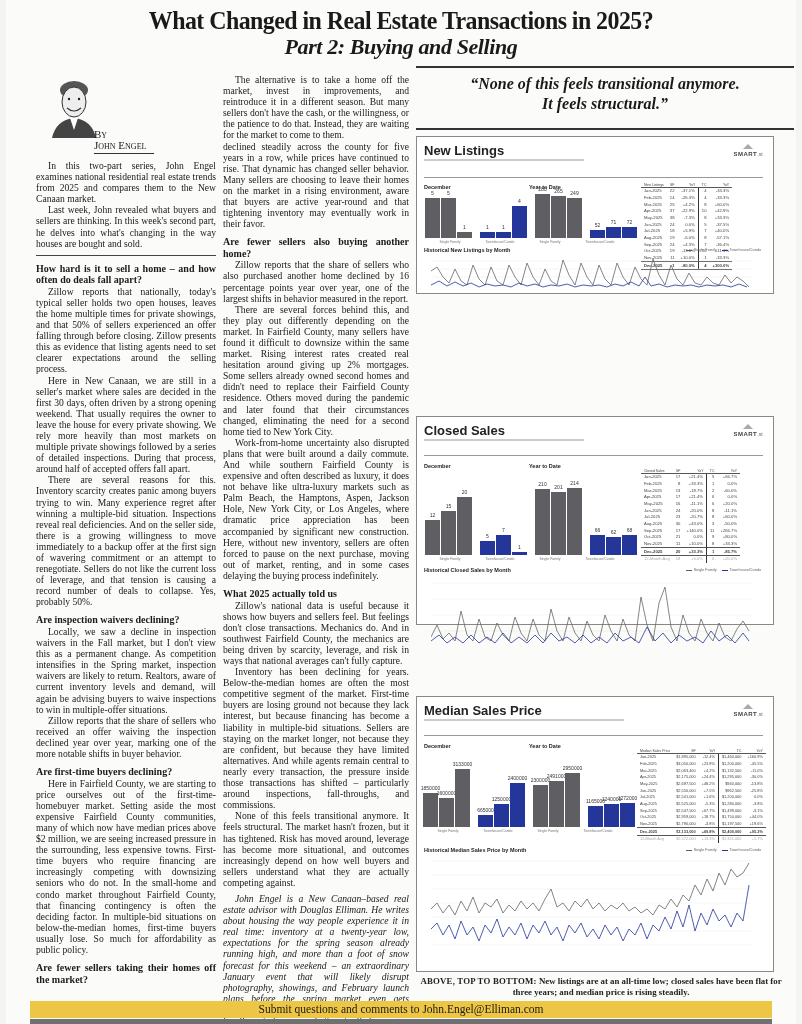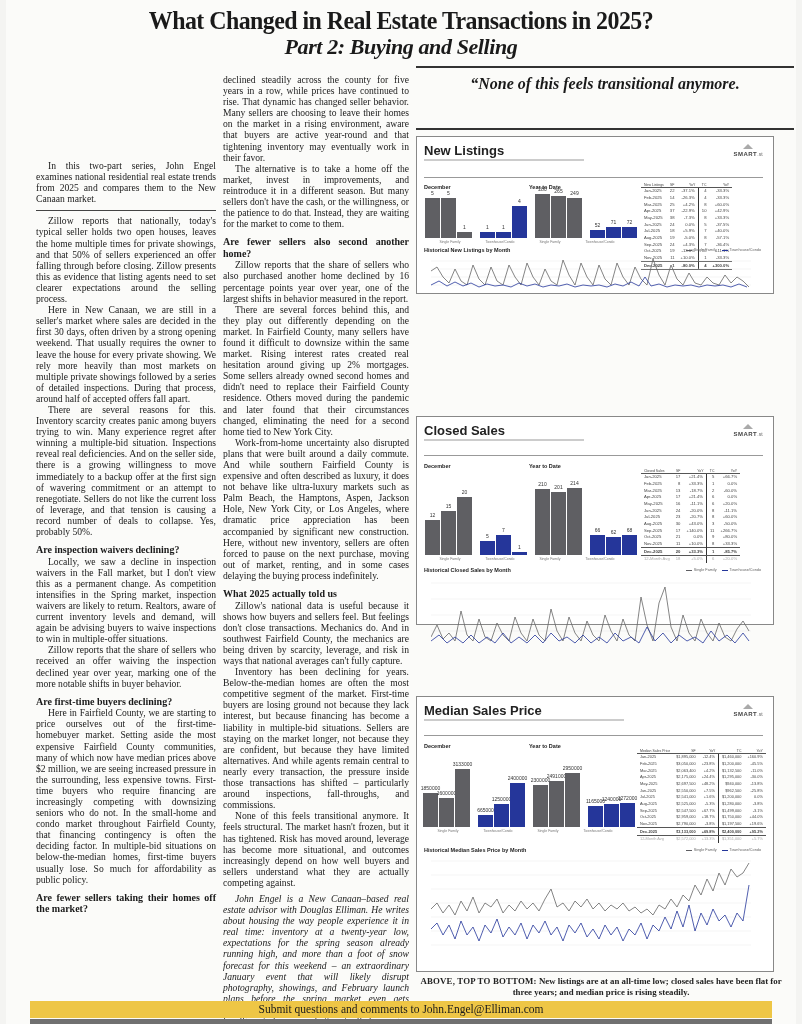--- a/index.html
+++ b/index.html
@@ -52,59 +52,77 @@
   .italic-bio { font-style: italic; margin-top: 5px; }
 </style>
 </head>
 <body>
 
 <div class="page">
 
   <h1 class="headline">What Changed in Real Estate Transactions in 2025?</h1>
   <h2 class="subhead">Part 2: Buying and Selling</h2>
 
+  <div class="byline-wrap">
+    <svg class="avatar" viewBox="0 0 52 60">
+      <ellipse cx="26" cy="12" rx="14" ry="9" fill="#555"></ellipse>
+      <ellipse cx="26" cy="24" rx="12" ry="15" fill="#eee" stroke="#333" stroke-width="1"></ellipse>
+      <path d="M19 30 Q26 36 33 30" stroke="#333" stroke-width="1.2" fill="none"></path>
+      <circle cx="21" cy="21" r="1.2" fill="#222"></circle>
+        <circle cx="31" cy="21" r="1.2" fill="#222"></circle>
+      <path d="M4 60 Q8 42 26 40 Q44 42 48 60 Z" fill="#444"></path>
+      <path d="M22 40 L26 52 L30 40 Z" fill="#fff"></path>
+    </svg>
+    <div class="byline">
+      <span class="byline-by">By</span>
+      <span>John Engel</span>
+    </div>
+  </div>
 
   <div class="col col1">
     <p>In this two-part series, John Engel examines national residential real estate trends from 2025 and compares them to the New Canaan market.</p>
+    <p>Last week, John revealed what buyers and sellers are thinking. In this week's second part, he delves into what's changing in the way houses are bought and sold.</p>
     <div class="intro-rule"></div>
 
+    <h3>How hard is it to sell a home – and how often do deals fall apart?</h3>
     <p>Zillow reports that nationally, today's typical seller holds two open houses, leaves the home multiple times for private showings, and that 50% of sellers experienced an offer falling through before closing. Zillow presents this as evidence that listing agents need to set clearer expectations around the selling process.</p>
     <p>Here in New Canaan, we are still in a seller's market where sales are decided in the first 30 days, often driven by a strong opening weekend. That usually requires the owner to leave the house for every private showing. We rely more heavily than most markets on multiple private showings followed by a series of detailed inspections. During that process, around half of accepted offers fall apart.</p>
     <p>There are several reasons for this. Inventory scarcity creates panic among buyers trying to win. Many experience regret after winning a multiple-bid situation. Inspections reveal real deficiencies. And on the seller side, there is a growing willingness to move immediately to a backup offer at the first sign of wavering commitment or an attempt to renegotiate. Sellers do not like the current loss of leverage, and that tension is causing a record number of deals to collapse. Yes, probably 50%.</p>
 
     <h3>Are inspection waivers declining?</h3>
     <p>Locally, we saw a decline in inspection waivers in the Fall market, but I don't view this as a permanent change. As competition intensifies in the Spring market, inspection waivers are likely to return. Realtors, aware of current inventory levels and demand, will again be advising buyers to waive inspections to win in multiple-offer situations.</p>
     <p>Zillow reports that the share of sellers who received an offer waiving the inspection declined year over year, marking one of the more notable shifts in buyer behavior.</p>
 
     <h3>Are first-time buyers declining?</h3>
     <p>Here in Fairfield County, we are starting to price ourselves out of the first-time-homebuyer market. Setting aside the most expensive Fairfield County communities, many of which now have median prices above $2 million, we are seeing increased pressure in the surrounding, less expensive towns. First-time buyers who require financing are increasingly competing with downsizing seniors who do not. In the small-home and condo market throughout Fairfield County, that financing contingency is often the deciding factor. In multiple-bid situations on below-the-median homes, first-time buyers usually lose. So much for affordability as public policy.</p>
 
     <h3>Are fewer sellers taking their homes off the market?</h3>
 
   </div>
 
   <div class="col col2">
+    <p>The alternative is to take a home off the market, invest in improvements, and reintroduce it in a different season. But many sellers don't have the cash, or the willingness, or the patience to do that. Instead, they are waiting for the market to come to them.</p>
     <p style="text-indent:0;">declined steadily across the county for five years in a row, while prices have continued to rise. That dynamic has changed seller behavior. Many sellers are choosing to leave their homes on the market in a rising environment, aware that buyers are active year-round and that tightening inventory may eventually work in their favor.</p>
-    <p>The alternative is to take a home off the market, invest in improvements, and reintroduce it in a different season. But many sellers don't have the cash, or the willingness, or the patience to do that. Instead, they are waiting for the market to come to them.</p>
-
-    <h3>Are fewer sellers also second another home?</h3>
+
+    <h3>Are fewer sellers also buying another home?</h3>
     <p>Zillow reports that the share of sellers who also purchased another home declined by 16 percentage points year over year, one of the largest shifts in behavior measured in the report.</p>
     <p>There are several forces behind this, and they play out differently depending on the market. In Fairfield County, many sellers have found it difficult to downsize within the same market. Rising interest rates created real hesitation around giving up 2% mortgages. Some sellers already owned second homes and didn't need to replace their Fairfield County residence. Others moved during the pandemic and later found that their circumstances changed, eliminating the need for a second home tied to New York City.</p>
     <p>Work-from-home uncertainty also disrupted plans that were built around a daily commute. And while southern Fairfield County is expensive and often described as luxury, it does not behave like ultra-luxury markets such as Palm Beach, the Hamptons, Aspen, Jackson Hole, New York City, or Los Angeles, where dramatic price appreciation has been accompanied by significant new construction. Here, without new inventory, sellers are often forced to pause on the next purchase, moving out of market, renting, and in some cases delaying the buying process indefinitely.</p>
 
     <h3>What 2025 actually told us</h3>
     <p>Zillow's national data is useful because it shows how buyers and sellers feel. But feelings don't close transactions. Mechanics do. And in southwest Fairfield County, the mechanics are being driven by scarcity, leverage, and risk in ways that national averages can't fully capture.</p>
     <p>Inventory has been declining for years. Below-the-median homes are often the most competitive segment of the market. First-time buyers are losing ground not because they lack interest, but because financing has become a liability in multiple-bid situations. Sellers are staying on the market longer, not because they are confident, but because they have limited alternatives. And while agents remain central to nearly every transaction, the pressure inside those transactions has shifted – particularly around inspections, fall-throughs, and commissions.</p>
     <p>None of this feels transitional anymore. It feels structural. The market hasn't frozen, but it has tightened. Risk has moved around, leverage has become more situational, and outcomes increasingly depend on how well buyers and sellers understand what they are actually competing against.</p>
 
     <p class="italic-bio">John Engel is a New Canaan–based real estate advisor with Douglas Elliman. He writes about housing the way people experience it in real time: inventory at a twenty-year low, expectations for the spring season already running high, and more than a foot of snow forecast for this weekend – an extraordinary January event that will likely disrupt photography, showings, and February launch plans before the spring market even gets started. His weekly column looks past national headlines to focus on what's actually happening on the ground in Fairfield County, where timing, weather, and psychology often matter as much as price.</p>
   </div>
 
   <div class="quote-box">
     <div>“None of this feels transitional anymore.</div>
+    <div>It feels structural.”</div>
   </div>
 
   <div class="panel" style="top:136px;height:158px;">
     <div class="panel-title">New Listings</div>
     <div class="panel-sub"></div>
     <div class="panel-logo"><span class="house"></span><b>SMART</b><span>.st</span></div>
     <div class="panel-rule"></div>
     <div class="sect-label" style="left:7px;top:47px;">December</div>
     <div class="sect-label" style="left:112px;top:47px;">Year to Date</div>
 

